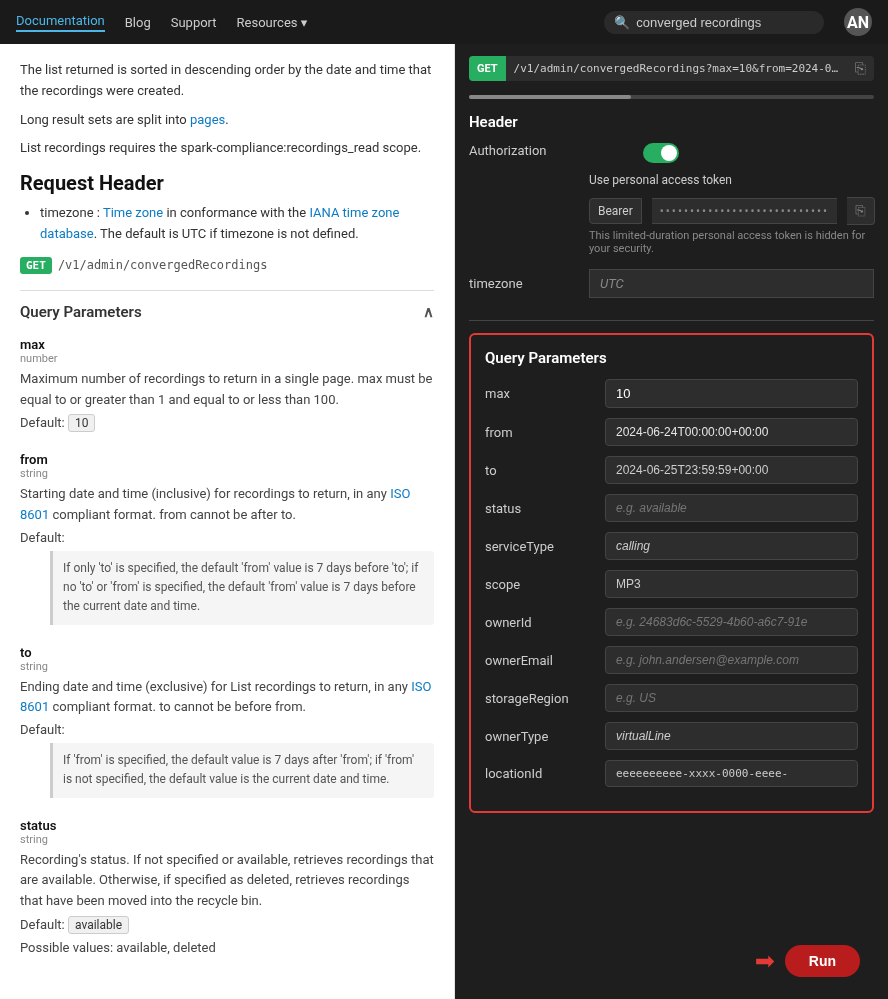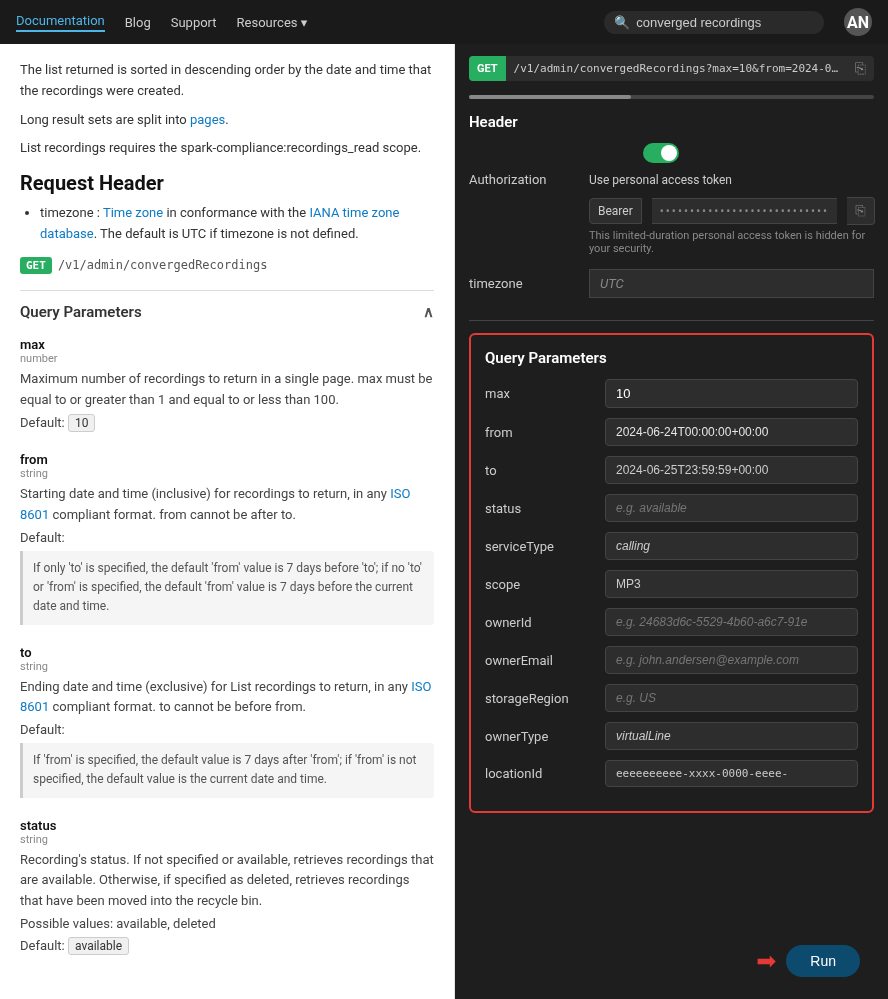--- a/index.html
+++ b/index.html
@@ -127,20 +127,21 @@
 
     .note-box {
       background: #f5f5f5;
       border-left: 3px solid #ccc;
       padding: 8px 10px;
       font-size: 12px;
       line-height: 1.6;
       color: #555;
       margin-top: 6px;
       border-radius: 0 3px 3px 0;
+      margin-left: 30px;
     }
 
     
     .right-panel {
       flex: 1;
       padding: 12px 14px;
       background: #1e1e1e;
       overflow-y: auto;
       display: flex;
       flex-direction: column;
@@ -212,21 +213,21 @@
       border: 1px solid #444;
       border-radius: 0;
       padding: 6px 10px;
       font-size: 13px;
       color: #ccc;
     }
     .field-value.italic { font-style: italic; color: #888; }
 
     .auth-row {
       display: flex;
-      align-items: flex-end;
+      align-items: flex-start;
       margin-bottom: 10px;
       gap: 10px;
     }
     .auth-label { width: 110px; font-size: 13px; color: #ccc; flex-shrink: 0; }
     .auth-control {
       display: flex;
       align-items: center;
       gap: 10px;
       flex-direction: column;
     }
@@ -309,27 +310,27 @@
       align-items: center;
       padding: 10px 14px;
       gap: 10px;
       margin-top: auto;
     }
     .arrow-icon {
       color: #e53935;
       font-size: 24px;
     }
     .run-button {
-      background: #0c4a6e;
+      background: #b91c1c;
       color: #fff;
       border: none;
       border-radius: 18px;
       padding: 8px 24px;
       font-size: 14px;
-      font-weight: 400;
+      font-weight: 700;
       cursor: pointer;
     }
 
     .long-value {
       font-family: monospace;
       font-size: 11px;
     }
   </style>
 </head>
 <body>
@@ -414,24 +415,24 @@
         If 'from' is specified, the default value is 7 days after 'from'; if 'from' is not specified, the default value is the current date and time.
       </div>
     </div>
 
     <div class="param-block">
       <div class="param-name">status</div>
       <div class="param-type">string</div>
       <div class="param-desc">
         Recording's status. If not specified or available, retrieves recordings that are available. Otherwise, if specified as deleted, retrieves recordings that have been moved into the recycle bin.
       </div>
-      <div class="param-default">Possible values: available, deleted</div>
       <div class="param-default">
         Default: <span class="default-badge">available</span>
       </div>
+      <div class="param-default">Possible values: available, deleted</div>
     </div>
 
   </div>
 
   <div class="right-panel">
 
     <div class="url-bar">
       <span class="url-bar-get">GET</span>
       <span class="url-bar-text">/v1/admin/convergedRecordings?max=10&amp;from=2024-06-24T</span>
       <span class="copy-icon">⎘</span>

